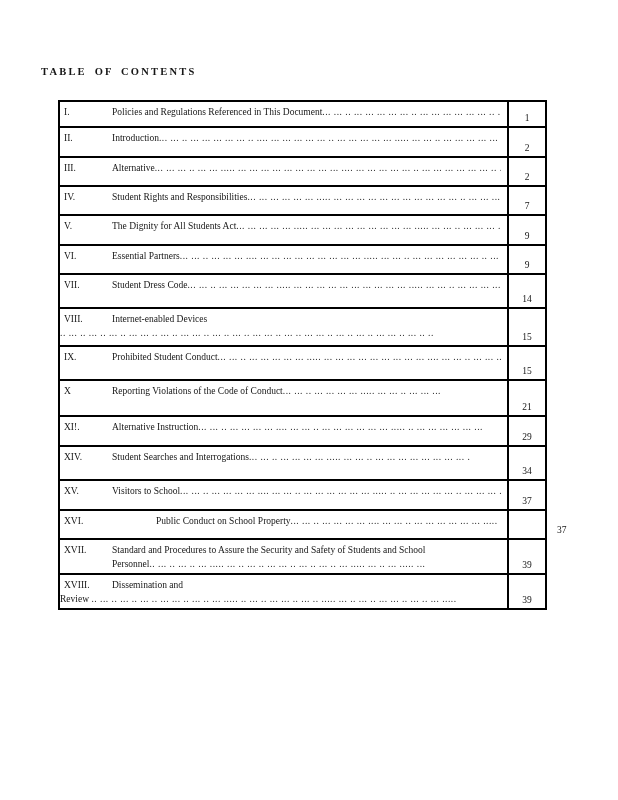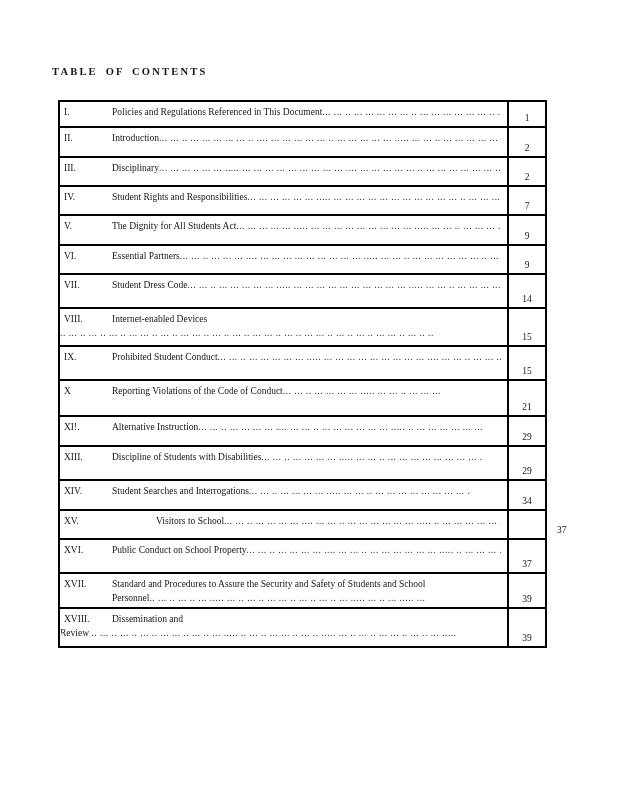--- a/index.html
+++ b/index.html
@@ -11,21 +11,21 @@
     position: relative;
     width: 618px;
     height: 800px;
     background: var(--page-bg, #ffffff);
     font-family: "Liberation Serif", serif;
     color: var(--ink, #161616);
     overflow: hidden;
   }
   .doc-title {
     position: absolute;
-    left: 52px;
+    left: 41px;
     top: 66px;
     margin: 0;
     font-size: 10.5px;
     font-weight: bold;
     letter-spacing: 2.2px;
     word-spacing: 3px;
     white-space: nowrap;
   }
   table.toc {
     position: absolute;
@@ -111,21 +111,21 @@
               <div class="line"><span>Introduction</span><span class="leader">... ... .. ... ... ... ... ... .. .... ... ... ... ... ... .. ... ... ... ... ... ..... ... ... .. ... ... ... ... ... .. ... ... ... ... ...</span></div>
             </div>
     </td>
     <td class="c-page">2</td>
   </tr>
 
   <tr>
     <td class="c-main">
       <span class="num">III.</span>
       <div class="lines">
-              <div class="line"><span>Disciplinary</span><span class="leader">... ... ... .. ... ... ..... ... ... ... ... ... ... ... ... ... .... ... ... ... ... ... .. ... ... ... ... ... ... .. ... ... ... ... ... .</span></div>
+              <div class="line"><span>Alternative</span><span class="leader">... ... ... .. ... ... ..... ... ... ... ... ... ... ... ... ... .... ... ... ... ... ... .. ... ... ... ... ... ... .. ... ... ... ... ... .</span></div>
             </div>
     </td>
     <td class="c-page">2</td>
   </tr>
 
   <tr>
     <td class="c-main">
       <span class="num">IV.</span>
       <div class="lines">
               <div class="line"><span>Student Rights and Responsibilities</span><span class="leader">... ... ... ... ... ... ..... ... ... ... ... ... ... ... ... ... ... ... .. ... ... ... ... ... .</span></div>
@@ -199,29 +199,20 @@
   <tr>
     <td class="c-main">
       <span class="num">XI!.</span>
       <div class="lines">
               <div class="line"><span>Alternative Instruction</span><span class="leader">... ... .. ... ... ... ... .... ... ... .. ... ... ... ... ... ... ..... .. ... ... ... ... ... ...</span></div>
             </div>
     </td>
     <td class="c-page">29</td>
   </tr>
 
-  <tr>
-    <td class="c-main">
-      <span class="num">XIII.</span>
-      <div class="lines">
-              <div class="line"><span>Discipline of Students with Disabilities</span><span class="leader">... ... .. ... ... ... ... ..... ... ... .. ... ... ... ... ... ... ... ... .</span></div>
-            </div>
-    </td>
-    <td class="c-page">29</td>
-  </tr>
 
   <tr>
     <td class="c-main">
       <span class="num">XIV.</span>
       <div class="lines">
               <div class="line"><span>Student Searches and Interrogations</span><span class="leader">... ... .. ... ... ... ... ..... ... ... .. ... ... ... ... ... ... ... ... .</span></div>
             </div>
     </td>
     <td class="c-page">34</td>
   </tr>

